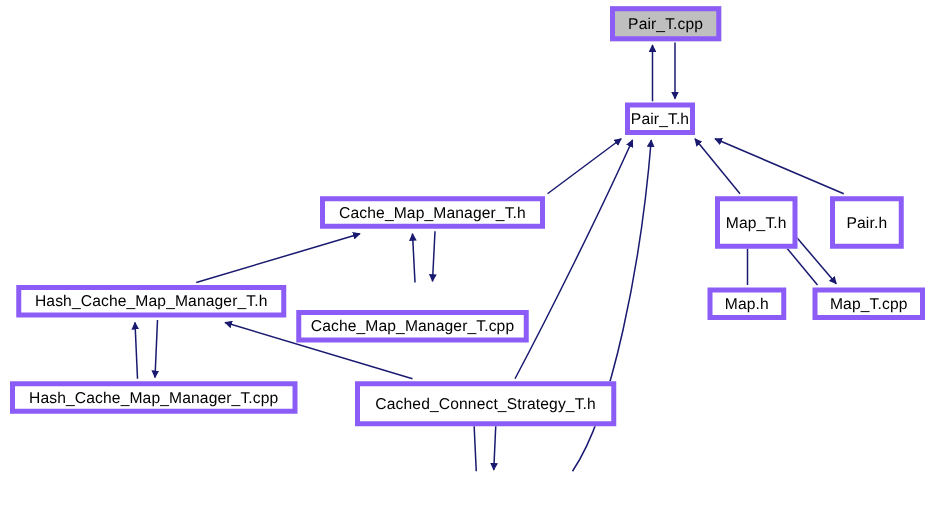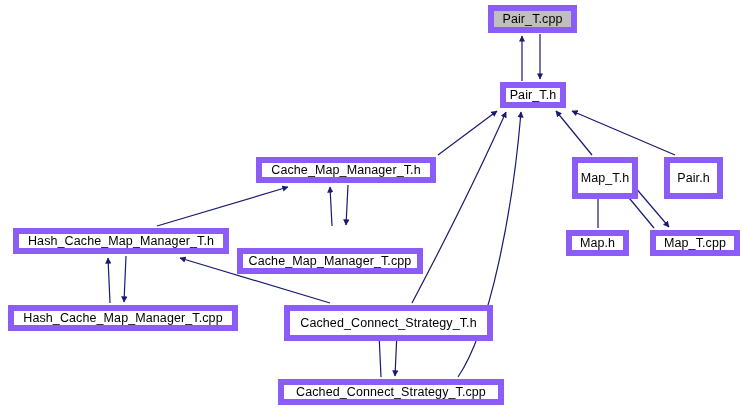--- a/index.html
+++ b/index.html
@@ -20,21 +20,21 @@
   #edge-layer {
     position: absolute;
     left: 0;
     top: 0;
     width: 745px;
     height: 411px;
   }
   .node {
     position: absolute;
     box-sizing: border-box;
-    border: 6px solid #8b5cf6;
+    border: 4px solid #8b5cf6;
     background: #ffffff;
     color: #000000;
     font-size: 12.5px;
     line-height: 1;
     display: flex;
     align-items: center;
     justify-content: center;
     white-space: nowrap;
     letter-spacing: 0.1px;
     z-index: 2;
@@ -85,21 +85,21 @@
       <path d="M 634 186 L 669 227"></path>
 
       <path d="M 381 377 L 379 334"></path>
       <path d="M 397 332 L 395 376"></path>
     </g>
   </svg>
 
   <div class="node highlight" style="left: 488px; top: 5px; width: 89px; height: 28px;">
     <span>Pair_T.cpp</span>
   </div>
-  <div class="node" style="left: 500px; top: 82px; width: 66px; height: 26px;">
+  <div class="node" style="left: 500px; top: 82px; width: 56px; height: 26px;">
     <span>Pair_T.h</span>
   </div>
   <div class="node" style="left: 256px; top: 157px; width: 180px; height: 26px;">
     <span>Cache_Map_Manager_T.h</span>
   </div>
   <div class="node" style="left: 572px; top: 157px; width: 66px; height: 42px;">
     <span>Map_T.h</span>
   </div>
   <div class="node" style="left: 664px; top: 157px; width: 59px; height: 42px;">
     <span>Pair.h</span>
@@ -115,17 +115,14 @@
   </div>
   <div class="node" style="left: 650px; top: 230px; width: 90px; height: 26px;">
     <span>Map_T.cpp</span>
   </div>
   <div class="node" style="left: 8px; top: 305px; width: 230px; height: 26px;">
     <span>Hash_Cache_Map_Manager_T.cpp</span>
   </div>
   <div class="node" style="left: 284px; top: 305px; width: 209px; height: 36px;">
     <span>Cached_Connect_Strategy_T.h</span>
   </div>
-  <div class="node" style="left: 278px; top: 379px; width: 226px; height: 26px;">
-    <span>Cached_Connect_Strategy_T.cpp</span>
-  </div>
 
 </div>
 
 </body></html>

